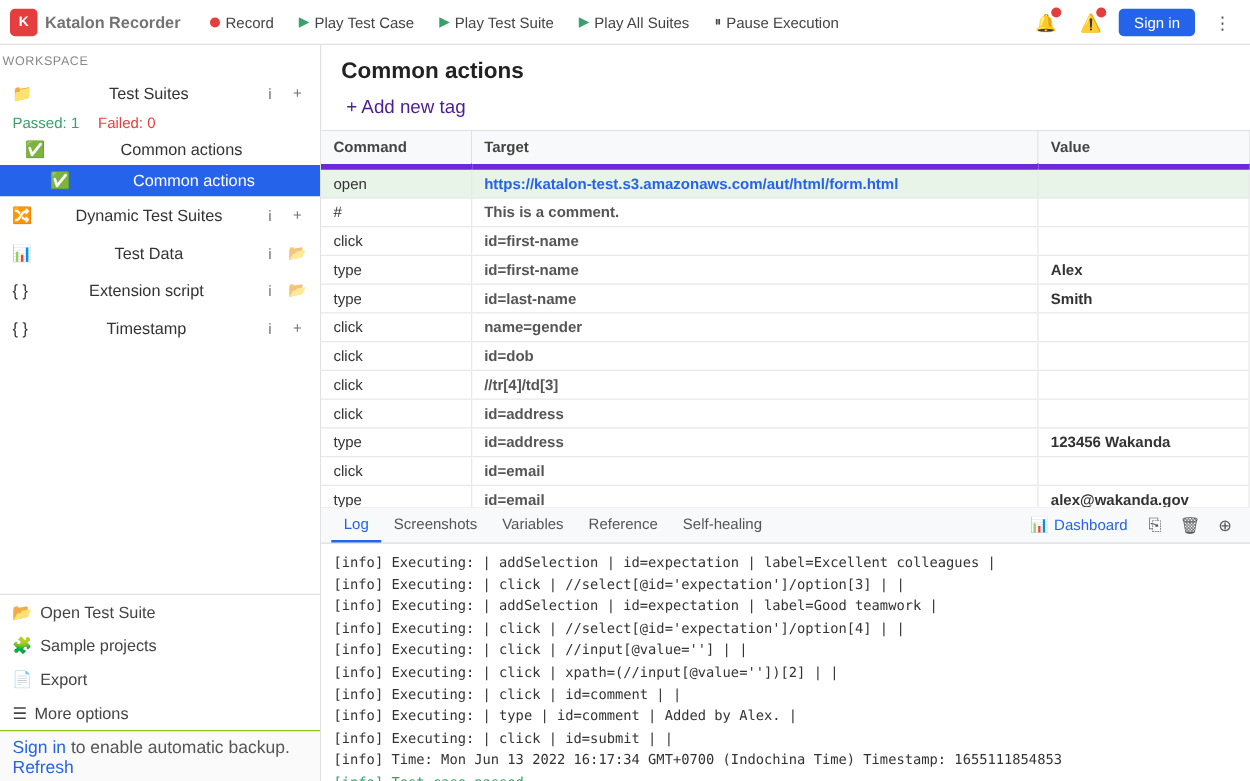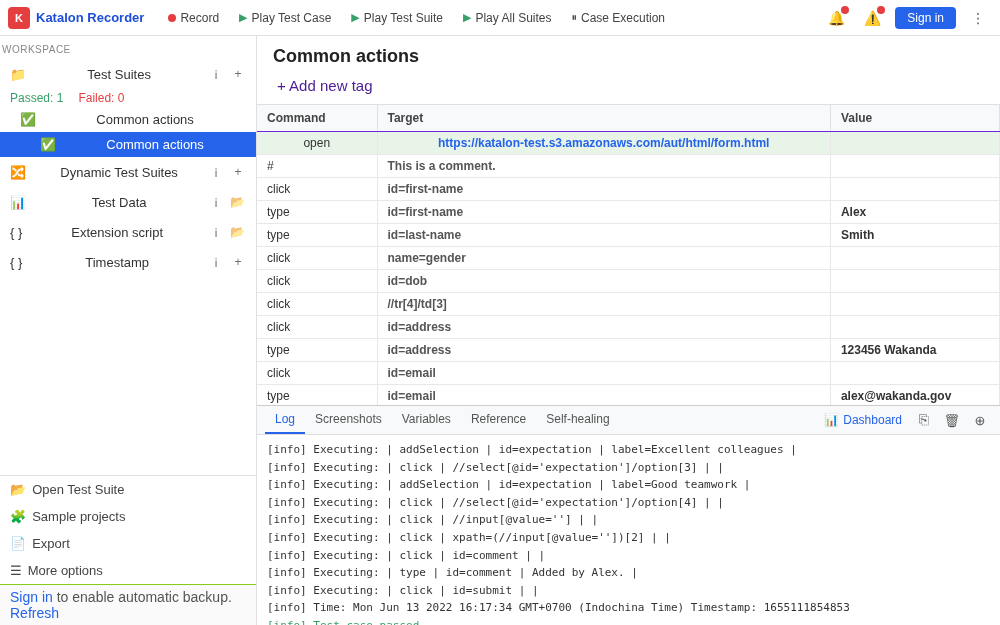--- a/index.html
+++ b/index.html
@@ -2,21 +2,21 @@
 <html><head>
   <meta charset="utf-8">
   <style>
     * { margin: 0; padding: 0; box-sizing: border-box; }
     body { font-family: -apple-system, BlinkMacSystemFont, 'Segoe UI', sans-serif; font-size: 13px; background: #f5f5f5; display: flex; flex-direction: column; height: 625px; overflow: hidden; }
 
     
     .topbar { display: flex; align-items: center; background: #fff; border-bottom: 1px solid #e0e0e0; height: 36px; padding: 0 8px; gap: 4px; flex-shrink: 0; }
     .topbar-logo { display: flex; align-items: center; gap: 6px; margin-right: 12px; }
     .logo-icon { width: 22px; height: 22px; background: #e53e3e; border-radius: 4px; display: flex; align-items: center; justify-content: center; color: white; font-weight: bold; font-size: 11px; }
-    .topbar-title { font-size: 13px; font-weight: 600; color: #1d4ed8; }
+    .topbar-title { font-size: 13px; font-weight: 600; color: #737373; }
     .topbar-btn { display: flex; align-items: center; gap: 4px; padding: 3px 8px; border: none; background: transparent; cursor: pointer; font-size: 12px; color: #444; border-radius: 3px; }
     .topbar-btn .dot { width: 8px; height: 8px; border-radius: 50%; display: inline-block; }
     .dot-red { background: #e53e3e; }
     .topbar-right { margin-left: auto; display: flex; align-items: center; gap: 8px; }
     .icon-btn { width: 28px; height: 28px; border-radius: 50%; border: none; background: transparent; cursor: pointer; display: flex; align-items: center; justify-content: center; color: #555; font-size: 14px; position: relative; }
     .badge { position: absolute; top: 2px; right: 2px; width: 8px; height: 8px; background: #e53e3e; border-radius: 50%; }
     .signin-btn { background: #2563eb; color: white; border: none; border-radius: 4px; padding: 4px 12px; font-size: 12px; cursor: pointer; font-weight: 500; }
 
     
     .main { display: flex; flex: 1; overflow: hidden; }
@@ -44,28 +44,28 @@
     .content { flex: 1; display: flex; flex-direction: column; overflow: hidden; }
 
     
     .page-header { padding: 10px 16px 8px; border-bottom: 1px solid #e0e0e0; background: #fff; flex-shrink: 0; }
     .page-title { font-size: 18px; font-weight: 600; color: #222; margin-bottom: 8px; }
     .add-tag-btn { display: inline-flex; align-items: center; gap: 4px; font-size: 15px; color: #4c1d95; background: transparent; border: none; cursor: pointer; padding: 2px 4px; }
 
     
     .table-area { flex: 1; overflow-y: auto; background: #fff; }
     table { width: 100%; border-collapse: collapse; }
-    thead th { background: #f8f9fa; border-bottom: 1px solid #6d28d9; border-right: 1px solid #dee2e6; padding: 6px 10px; font-size: 12px; font-weight: 600; color: #444; text-align: left; position: sticky; top: 0; }
+    thead th { background: #f8f9fa; border-bottom: 5px solid #6d28d9; border-right: 1px solid #dee2e6; padding: 6px 10px; font-size: 12px; font-weight: 600; color: #444; text-align: left; position: sticky; top: 0; }
     tbody tr { border-bottom: 1px solid #e8e8e8; }
     tbody td { padding: 4px 10px; font-size: 12px; color: #333; border-right: 1px solid #e8e8e8; font-weight: bold; }
     tbody td.cmd { color: #333; font-weight: 500; width: 120px; }
     tbody td.target { color: #2563eb; }
     tbody td.target-plain { color: #555; }
     tbody td.value { color: #333; }
-    .row-selected { background: #e8f4e8 !important; text-align: center; }
+    .row-selected { background: #e8f4e8 !important; }
 
     
     .log-section { height: 220px; border-top: 1px solid #ccc; background: #fff; display: flex; flex-direction: column; flex-shrink: 0; }
     .log-tabs { display: flex; align-items: center; border-bottom: 1px solid #ddd; padding: 0 8px; background: #f8f9fa; flex-shrink: 0; }
     .log-tab { padding: 6px 10px; font-size: 12px; color: #555; cursor: pointer; border-bottom: 2px solid transparent; }
     .log-tab.active { color: #2563eb; border-bottom-color: #2563eb; font-weight: 500; }
     .log-tab-right { margin-left: auto; display: flex; align-items: center; gap: 4px; }
     .dashboard-btn { display: flex; align-items: center; gap: 4px; font-size: 12px; color: #2563eb; background: transparent; border: none; cursor: pointer; padding: 3px 6px; }
     .log-icon-btn { width: 24px; height: 24px; border: none; background: transparent; cursor: pointer; display: flex; align-items: center; justify-content: center; color: #555; font-size: 13px; border-radius: 3px; }
     .log-content { flex: 1; overflow-y: auto; padding: 6px 10px; font-family: monospace; font-size: 11px; color: #333; line-height: 1.6; background: #fff; }
@@ -91,21 +91,21 @@
   <button class="topbar-btn">
     <span style="color:#38a169;font-size:11px;">▶</span>
     <span>Play Test Suite</span>
   </button>
   <button class="topbar-btn">
     <span style="color:#38a169;font-size:11px;">▶</span>
     <span>Play All Suites</span>
   </button>
   <button class="topbar-btn">
     <span style="font-size:11px;">⏸</span>
-    <span>Case Execution</span>
+    <span>Pause Execution</span>
   </button>
   <div class="topbar-right">
     <button class="icon-btn">
       🔔
       <span class="badge"></span>
     </button>
     <button class="icon-btn">
       ⚠️
       <span class="badge"></span>
     </button>

